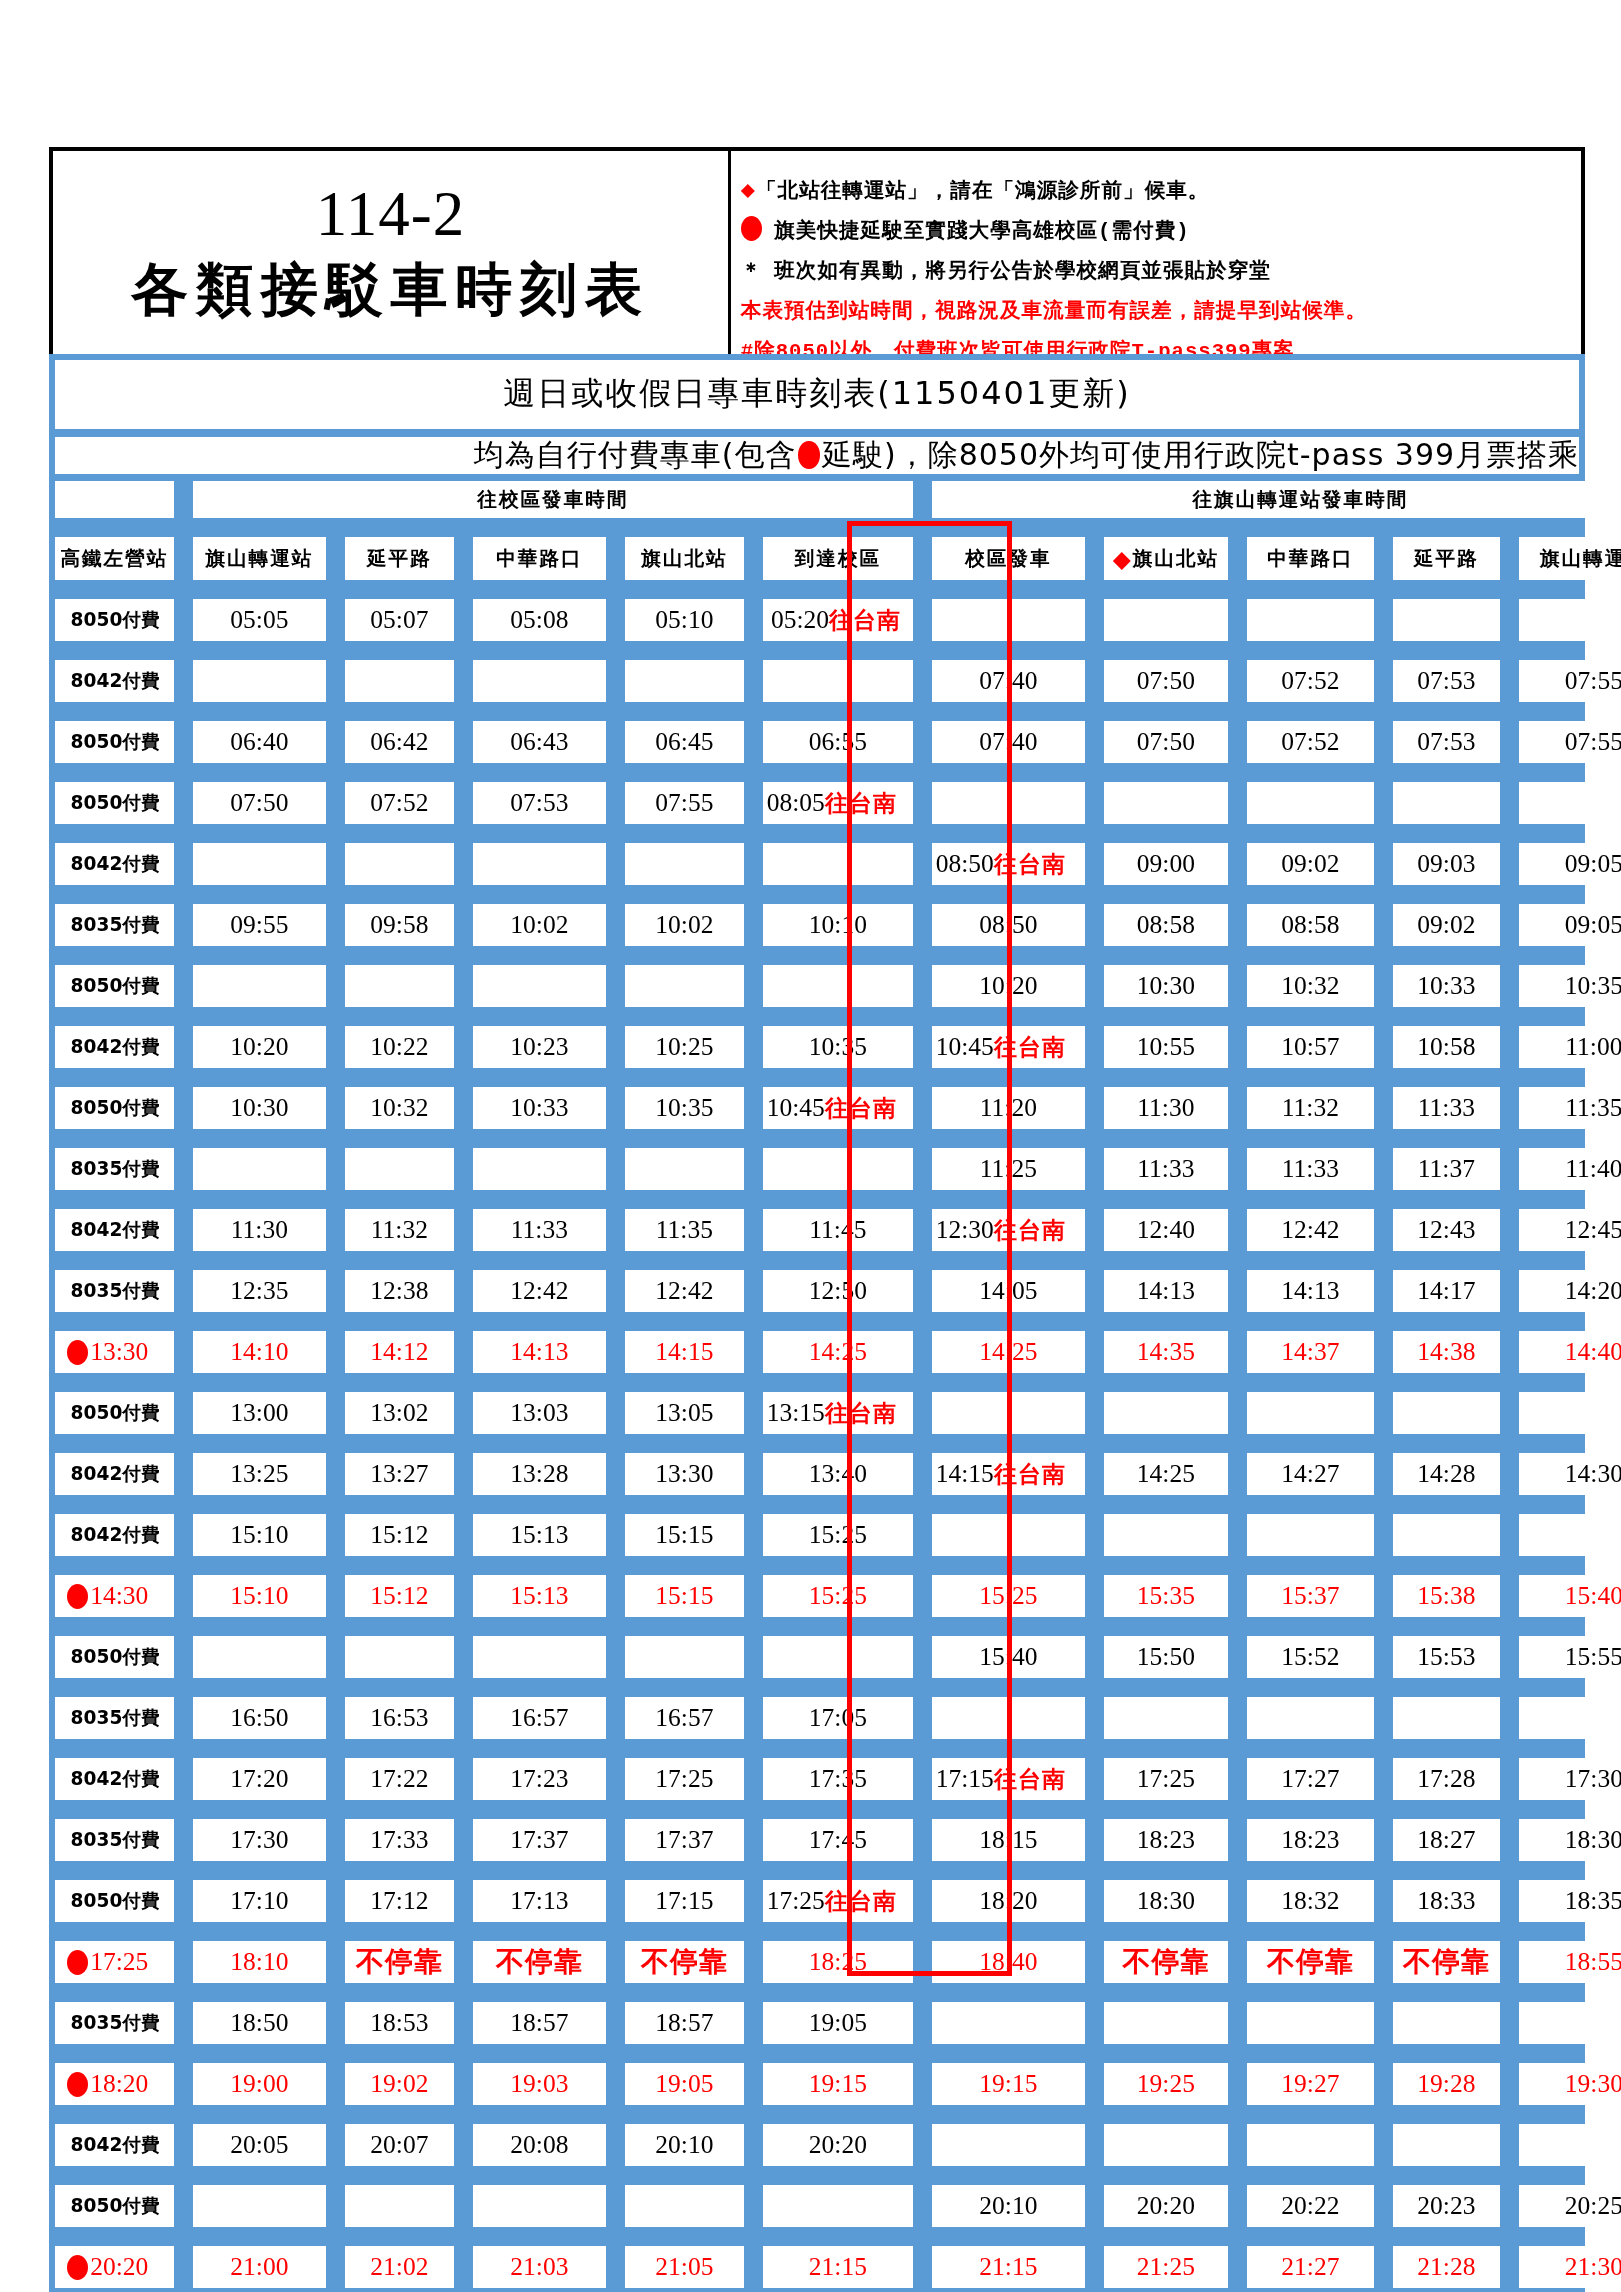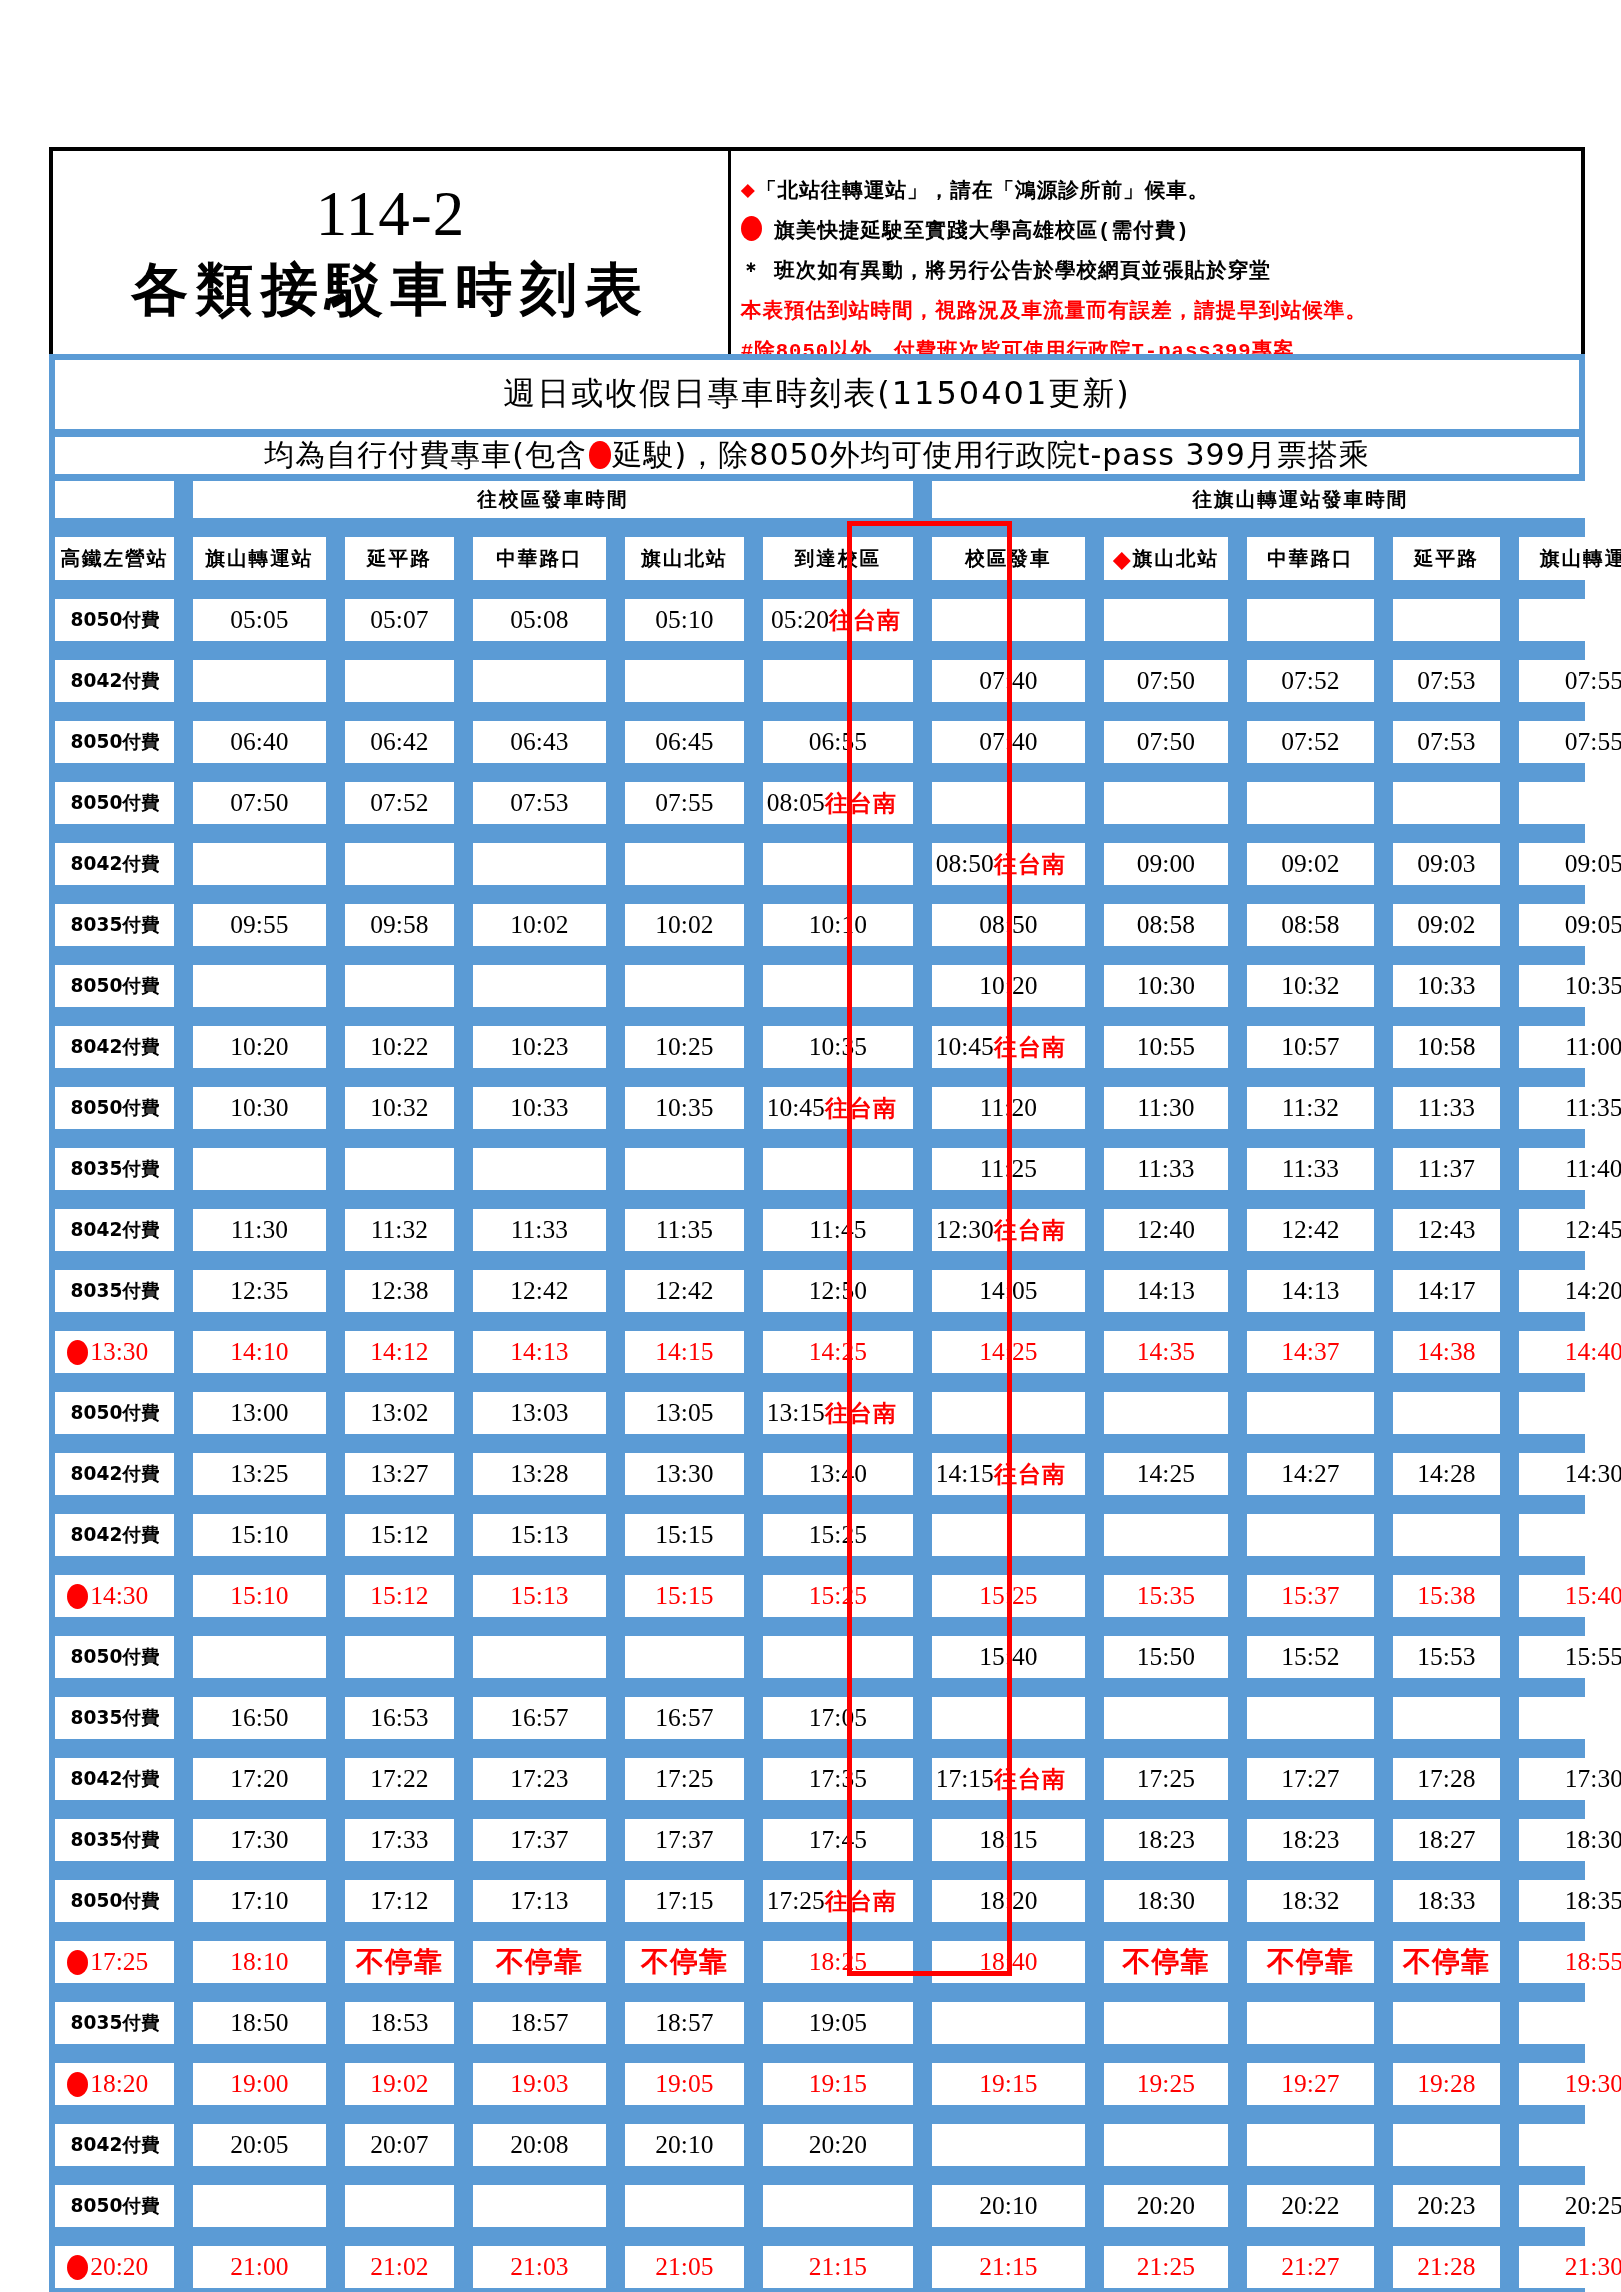--- a/index.html
+++ b/index.html
@@ -17,21 +17,21 @@
   .note { font-family: Liberation Mono, monospace; font-weight: bold; font-size: 20.6px; line-height: 40px; white-space: nowrap; letter-spacing: 1px; }
   .note.red { color: #ff0000; }
   .dot { display: inline-block; width: 21.6px; height: 25.5px; border-radius: 50%; background: #ff0000; vertical-align: -4.9px; margin-right: 11.8px; }
   .dia { color: #ff0000; font-size: 23.5px; }
 
   
   .tbl { background: #5b9bd5; padding: 5.9px 5.9px 7.8px 5.9px; position: relative; }
   .band { background: #fff; display: flex; align-items: center; justify-content: center;
           font-family: "DejaVu Sans", "Liberation Sans", sans-serif; }
   .band.title { height: 69px; font-size: 32px; letter-spacing: 2px; margin-bottom: 7.8px; }
-  .band.sub { height: 37px; font-size: 30px; letter-spacing: 1px; margin-bottom: 7.8px; }
+  .band.sub { height: 37px; font-size: 30px; letter-spacing: 1px; margin-bottom: 7.8px; justify-content: flex-end; }
   .band.sub .dot { width: 21.6px; height: 27.4px; margin: 0 2px; vertical-align: -3.9px; }
 
   .grid { display: grid; grid-template-columns: 119px 133px 109px 133px 119px 150px 153px 124px 127px 107px 150px;
           column-gap: 5.9px; row-gap: 7.8px; gap: 19px; }
   .c { background: #fff; display: flex; align-items: center; justify-content: center; white-space: nowrap;
        font-family: "Liberation Serif", "DejaVu Serif", serif; font-size: 25.5px; height: 42px; }
   .sec { height: 37px; font-family: "DejaVu Sans", "Liberation Sans", sans-serif; font-weight: bold; font-size: 19.6px; letter-spacing: 2px; }
   .hd { height: 43px; font-family: "DejaVu Sans", "Liberation Sans", sans-serif; font-weight: bold; font-size: 19.6px; letter-spacing: 2px; }
   .rl { font-family: "DejaVu Sans", "Liberation Sans", sans-serif; font-weight: bold; font-size: 18.6px; justify-content: flex-start; padding-left: 15.7px; }
   .red { color: #ff0000; }

